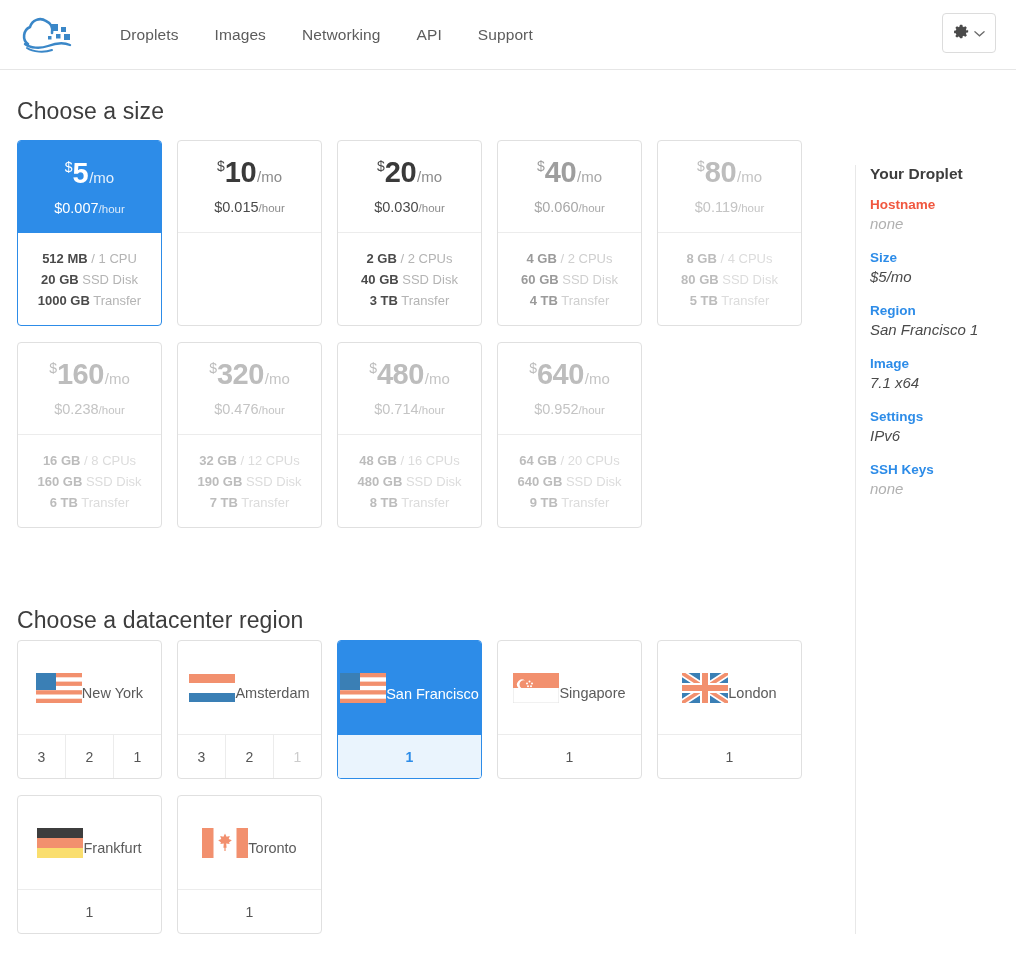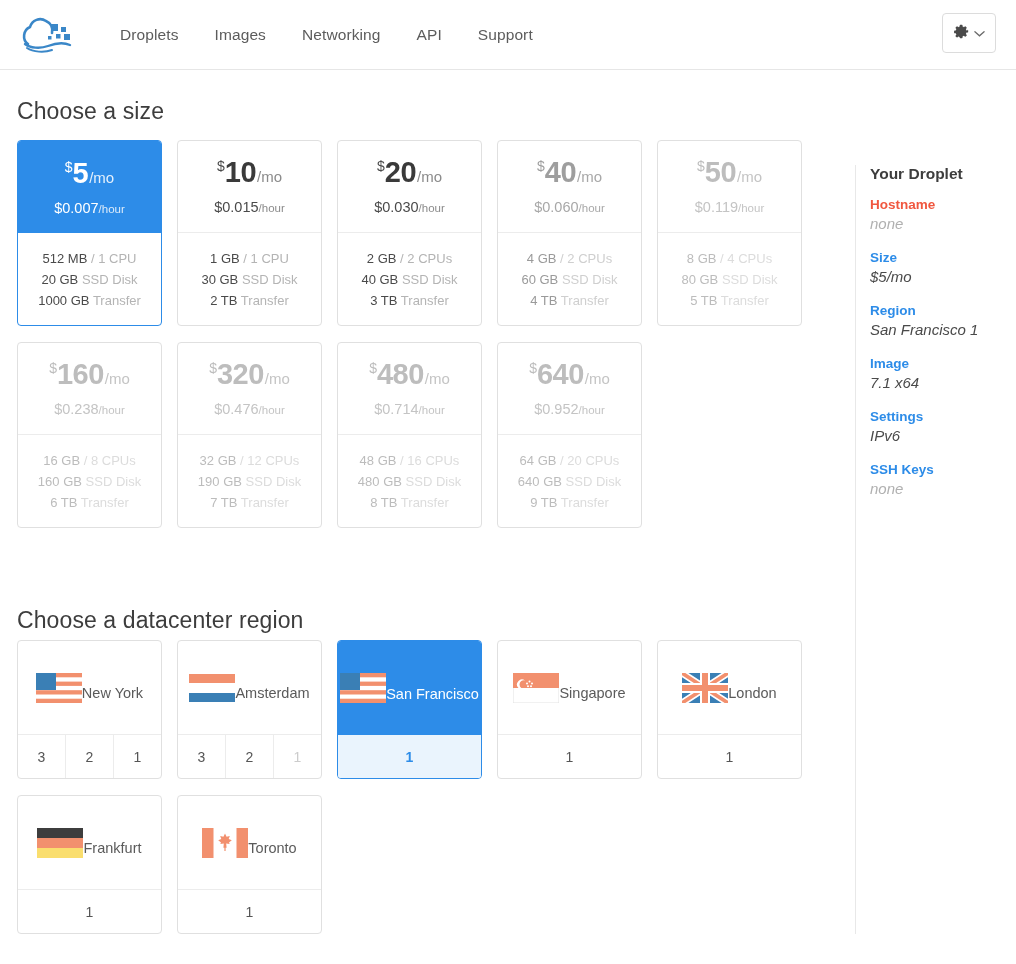--- a/index.html
+++ b/index.html
@@ -96,21 +96,21 @@
   .price .amt { font-size: 29px; font-weight: 700; color: #3a3a3a; letter-spacing: -.5px; }
   .price .per { font-size: 15px; color: #8b8b8b; margin-left: 1px; }
   .hourly { font-size: 14.5px; color: #4a4a4a; margin-top: 12px; }
   .hourly .unit { font-size: 11.5px; color: #8b8b8b; }
 
   .size-card .body {
     padding: 15px 0 14px 0;
     text-align: center;
   }
   .spec { font-size: 13px; line-height: 21px; color: #4a4a4a; white-space: nowrap; }
-  .spec b { font-weight: 400; }
+  .spec b { font-weight: 700; }
   .spec .dim { color: #b4b4b4; font-weight: 400; }
 
   
   .size-card.dim1 .price .amt,
   .size-card.dim1 .price .cur { color: #9e9e9e; }
   .size-card.dim1 .price .per,
   .size-card.dim1 .hourly,
   .size-card.dim1 .hourly .unit { color: #a8a8a8; }
   .size-card.dim1 .spec { color: #9a9a9a; }
   .size-card.dim1 .spec .dim { color: #cfcfcf; }
@@ -262,25 +262,20 @@
         </div>
         <div class="size-card ">
     <div class="head">
       <div class="price">
         <span class="cur">$</span>
               <span class="amt">10</span>
               <span class="per">/mo</span>
       </div>
       <div class="hourly"><span>$0.015</span><span class="unit">/hour</span></div>
     </div>
-    <div class="body">
-      <div class="spec"><b>1 GB</b> <span class="dim">/</span> <span class="dim">1 CPU</span></div>
-      <div class="spec"><b>30 GB</b> <span class="dim">SSD Disk</span></div>
-      <div class="spec"><b>2 TB</b> <span class="dim">Transfer</span></div>
-    </div>
         </div>
         <div class="size-card ">
     <div class="head">
       <div class="price">
         <span class="cur">$</span>
               <span class="amt">20</span>
               <span class="per">/mo</span>
       </div>
       <div class="hourly"><span>$0.030</span><span class="unit">/hour</span></div>
     </div>
@@ -302,21 +297,21 @@
     <div class="body">
       <div class="spec"><b>4 GB</b> <span class="dim">/</span> <span class="dim">2 CPUs</span></div>
       <div class="spec"><b>60 GB</b> <span class="dim">SSD Disk</span></div>
       <div class="spec"><b>4 TB</b> <span class="dim">Transfer</span></div>
     </div>
         </div>
         <div class="size-card dim2">
     <div class="head">
       <div class="price">
         <span class="cur">$</span>
-              <span class="amt">50</span>
+              <span class="amt">80</span>
               <span class="per">/mo</span>
       </div>
       <div class="hourly"><span>$0.119</span><span class="unit">/hour</span></div>
     </div>
     <div class="body">
       <div class="spec"><b>8 GB</b> <span class="dim">/</span> <span class="dim">4 CPUs</span></div>
       <div class="spec"><b>80 GB</b> <span class="dim">SSD Disk</span></div>
       <div class="spec"><b>5 TB</b> <span class="dim">Transfer</span></div>
     </div>
         </div>

